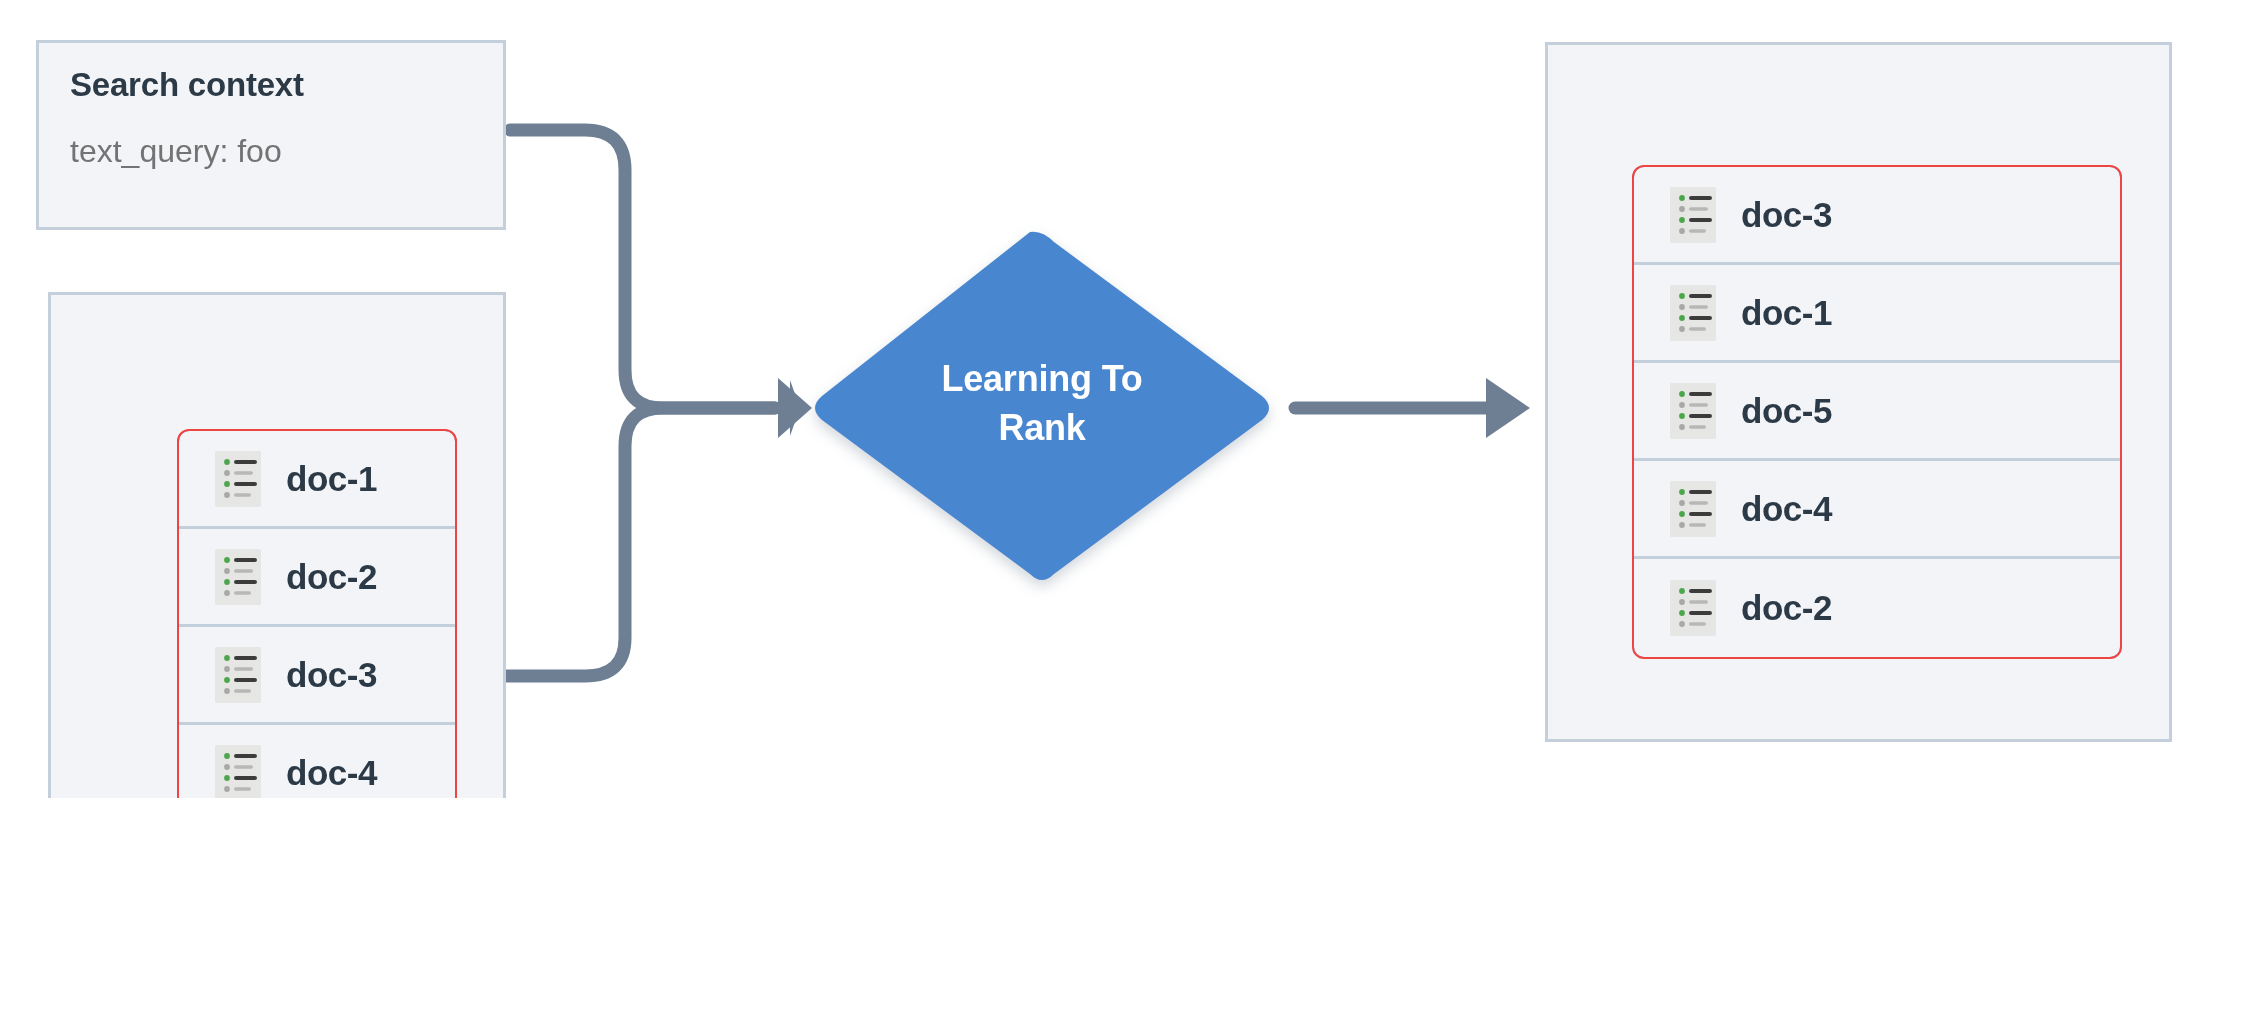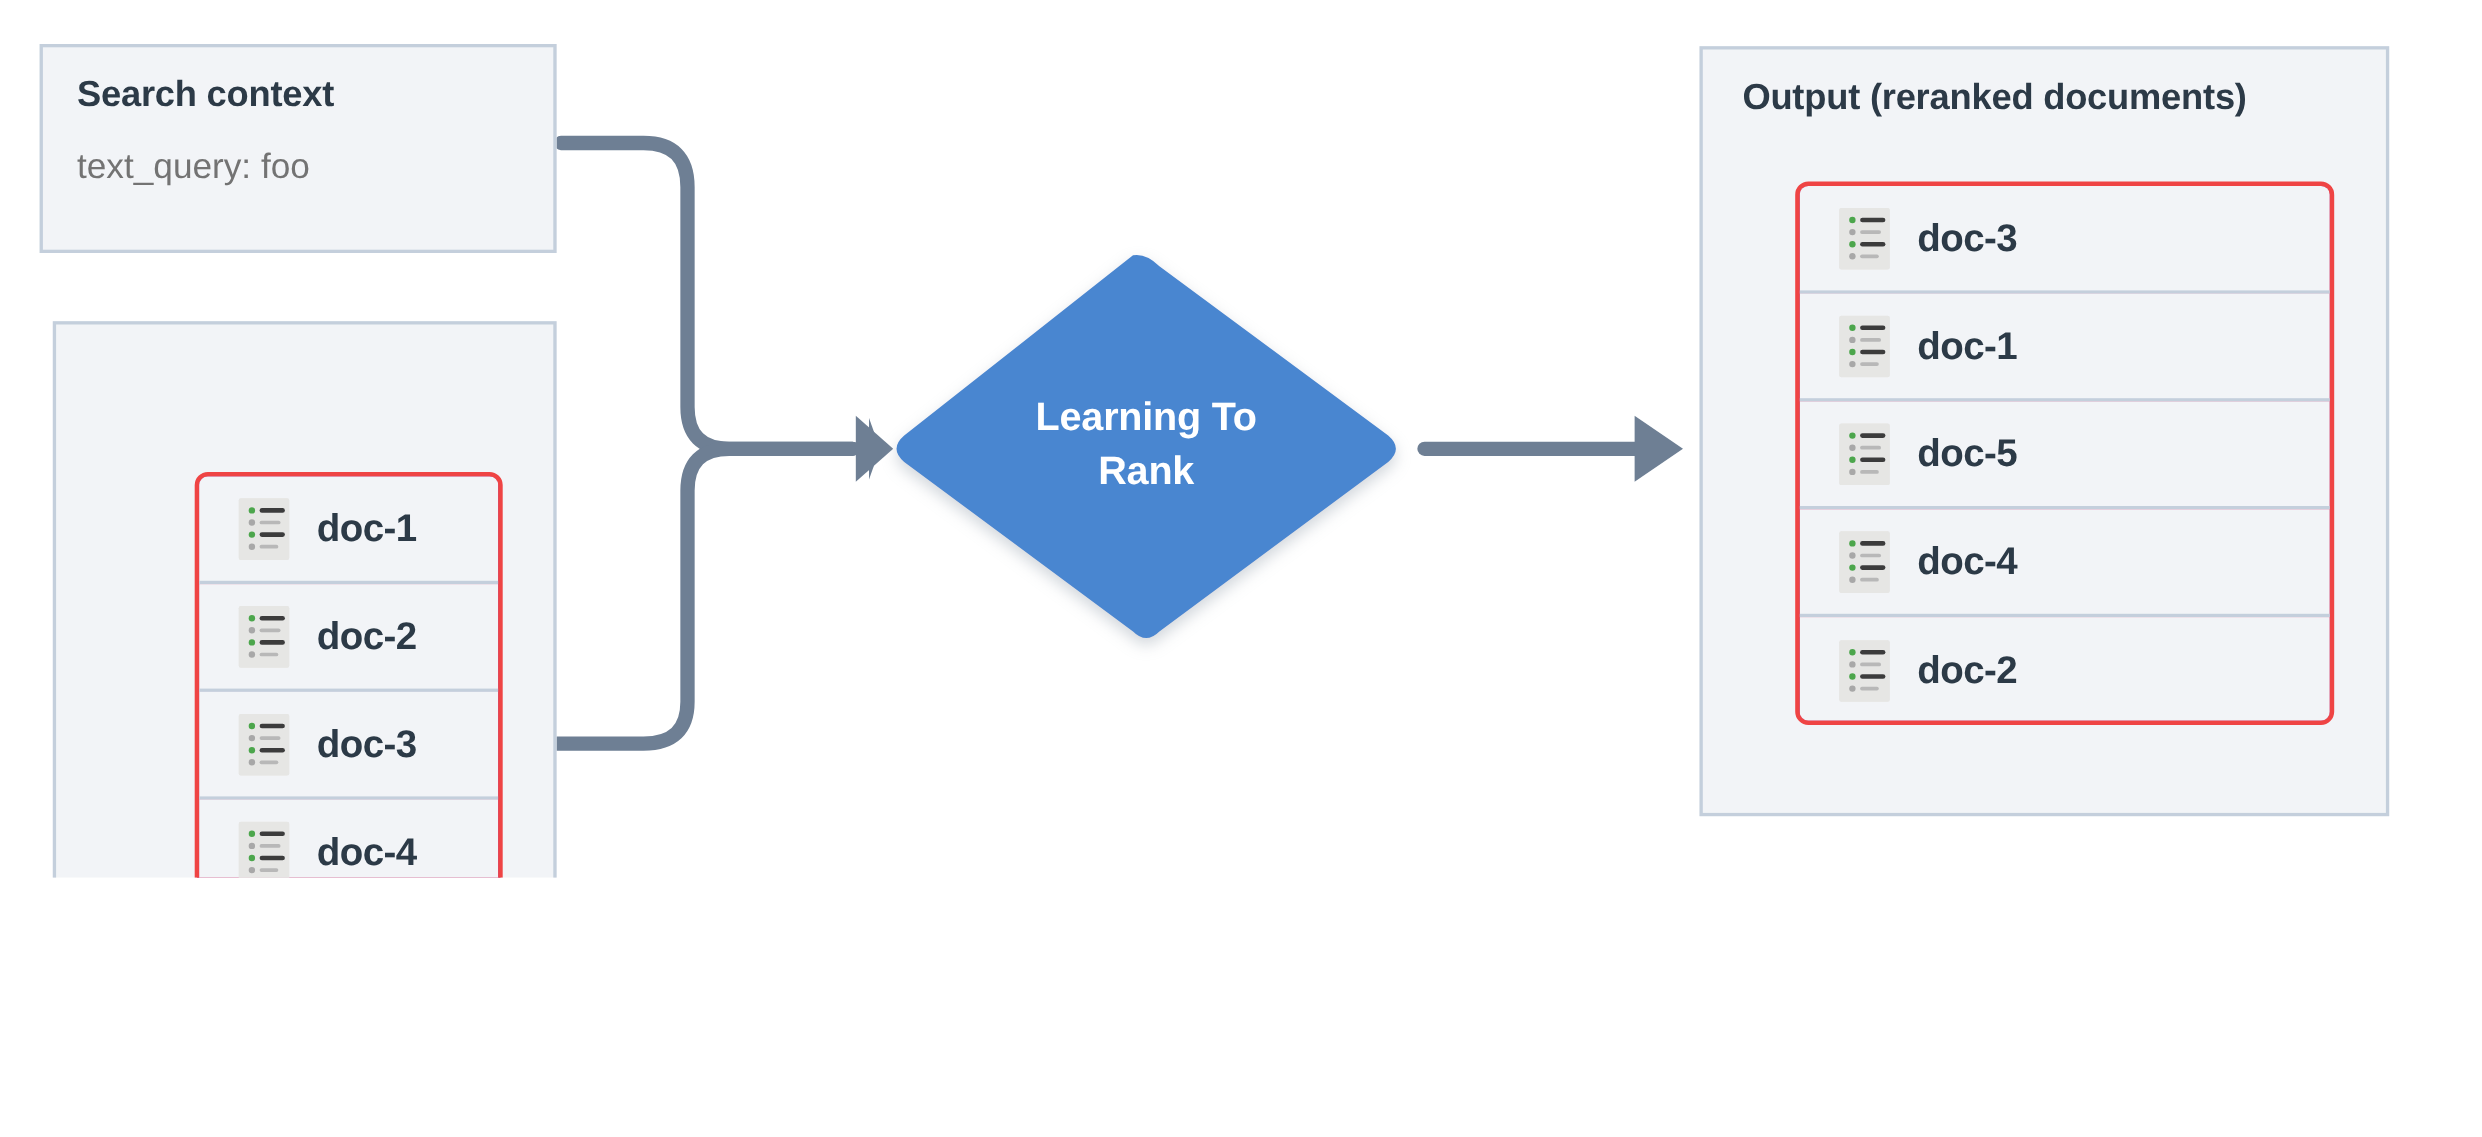--- a/index.html
+++ b/index.html
@@ -86,24 +86,24 @@
   #output-panel .panel-title {
     position: absolute;
     left: 36px;
     top: 24px;
     font-size: 33px;
   }
 
   
   .doc-list {
     position: absolute;
-    border: 4px solid #ef4444;
+    border: 2px solid #ef4444;
     border-radius: 12px;
     box-sizing: border-box;
-    background: #be185d;
+    background: #7f1d1d;
     overflow: hidden;
   }
   #input-doc-list {
     left: 126px;
     top: 134px;
     width: 280px;
     height: 494px;
   }
   #output-doc-list {
     left: 84px;
@@ -298,21 +298,20 @@
   </div>
 
   <div id="ltr-node">
     <div class="diamond-label">
       <span>Learning To</span>
       <span>Rank</span>
     </div>
   </div>
 
   <div class="panel" id="output-panel">
-    <div class="panel-title">Output (reranked documents)</div>
     <div class="doc-list" id="output-doc-list">
         <div class="doc-row">
           <svg class="doc-icon" viewBox="0 0 46 56" xmlns="http://www.w3.org/2000/svg">
             <rect x="0" y="0" width="46" height="56" rx="2" fill="#E6E6E4"></rect>
             <circle cx="12" cy="11" r="2.9" fill="#4CA64C"></circle>
             <rect x="19" y="8.9" width="23" height="4.2" rx="2.1" fill="#3C3C3C"></rect>
             <circle cx="12" cy="22" r="2.9" fill="#A8A8A8"></circle>
             <rect x="19" y="20.3" width="19" height="3.4" rx="1.7" fill="#B8B8B8"></rect>
             <circle cx="12" cy="33" r="2.9" fill="#4CA64C"></circle>
             <rect x="19" y="30.9" width="23" height="4.2" rx="2.1" fill="#3C3C3C"></rect>

